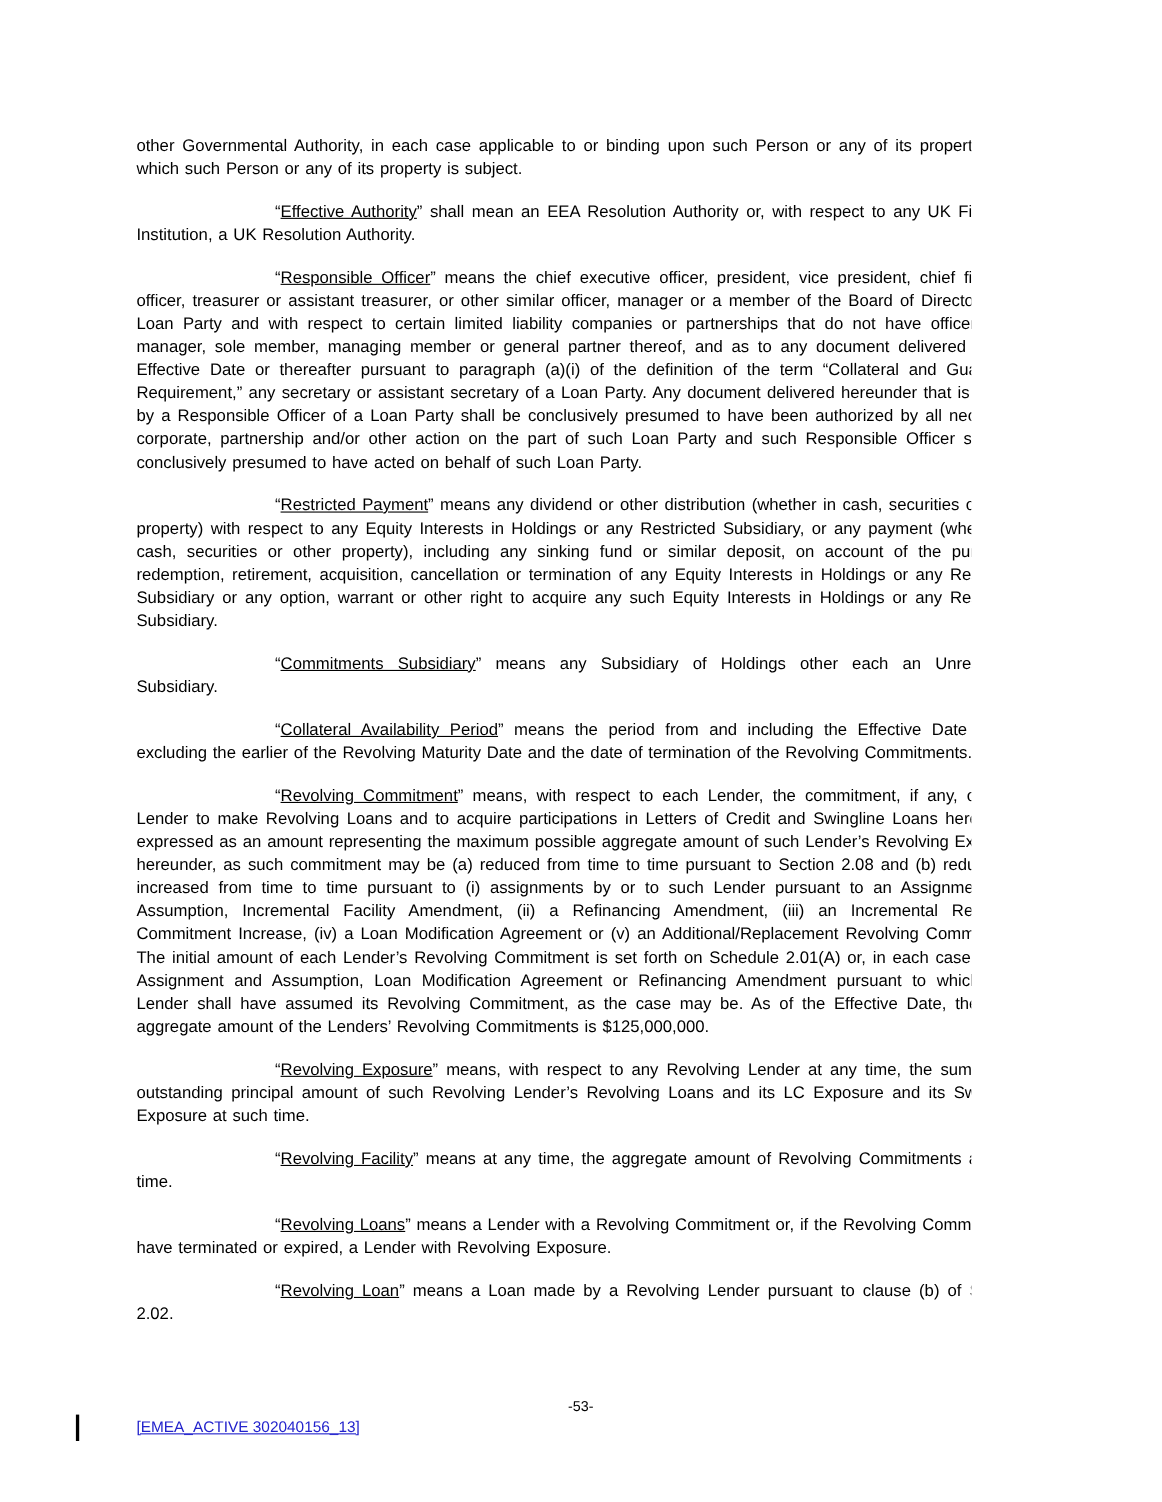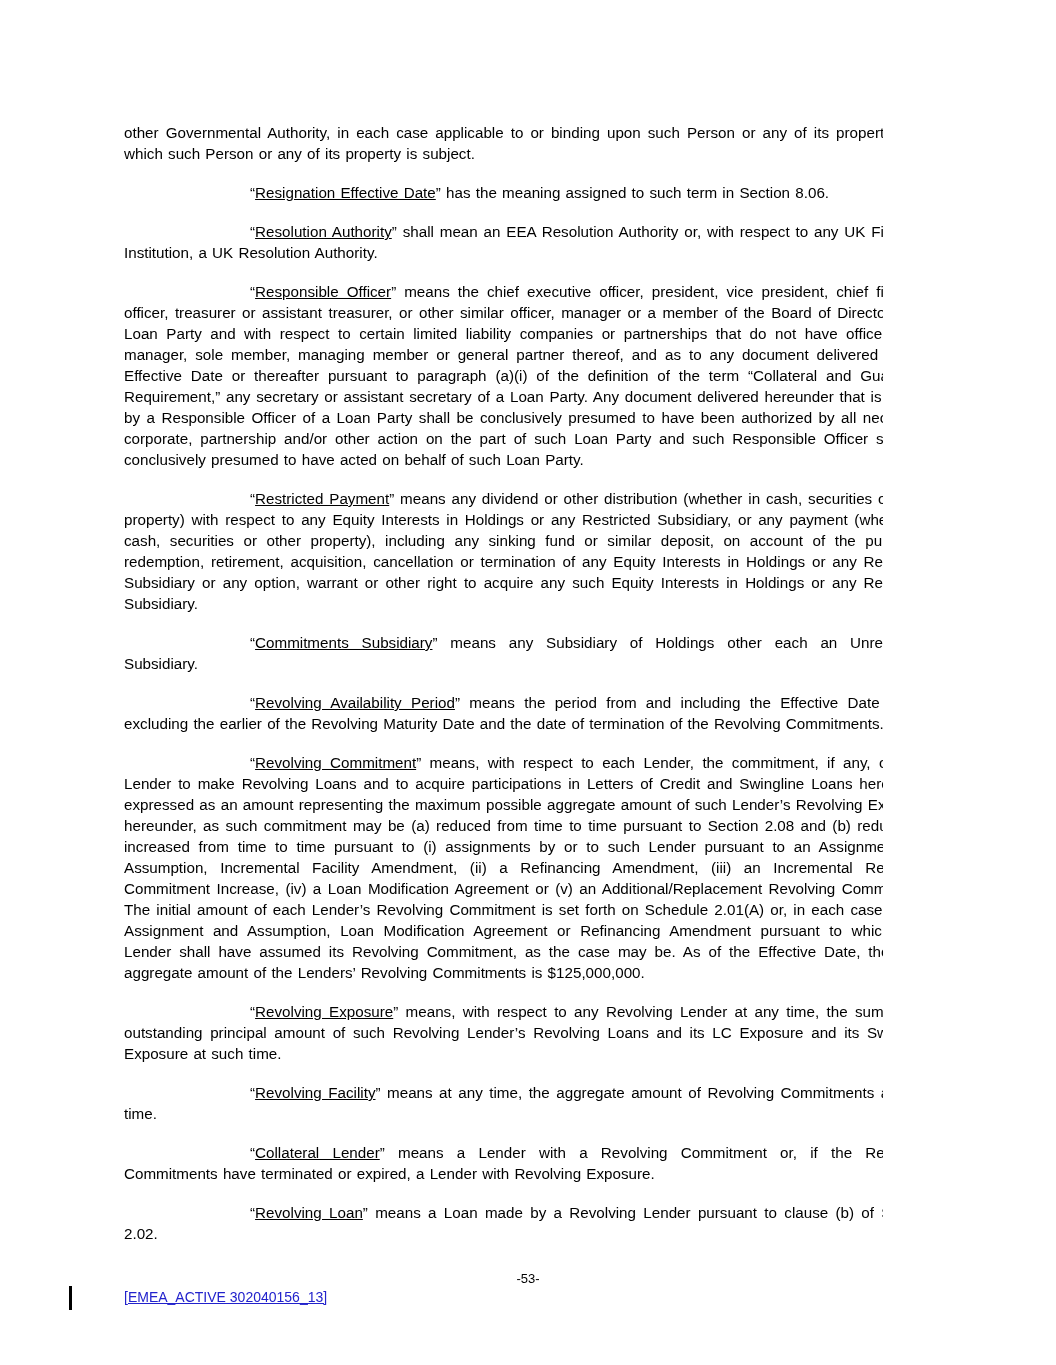--- a/index.html
+++ b/index.html
@@ -67,39 +67,38 @@
 </style>
 </head>
 <body>
 
 <div class="page">
 
   <div class="content">
 
     <p class="para no-indent"><span>other Governmental Authority, in each case applicable to or binding upon such Person or any of its property or to which such Person or any of its property is subject.</span></p>
 
-    <p class="para"><span>“</span><span class="term">Resignation Effective Date</span><span>”  has the meaning assigned to such term in Section 8.06.</span></p>
 
-    <p class="para"><span>“</span><span class="term">Resolution Authority</span><span>”  shall mean an EEA Resolution Authority or, with respect to any UK Financial Institution, a UK Resolution Authority.</span></p>
+    <p class="para"><span>“</span><span class="term">Effective Authority</span><span>”  shall mean an EEA Resolution Authority or, with respect to any UK Financial Institution, a UK Resolution Authority.</span></p>
 
     <p class="para"><span>“</span><span class="term">Responsible Officer</span><span>”  means the chief executive officer, president, vice president, chief financial officer, treasurer or assistant treasurer, or other similar officer, manager or a member of the Board of Directors of a Loan Party and with respect to certain limited liability companies or partnerships that do not have officers, any manager, sole member, managing member or general partner thereof, and as to any document delivered on the Effective Date or thereafter pursuant to paragraph (a)(i) of the definition of the term “Collateral and Guarantee Requirement,” any secretary or assistant secretary of a Loan Party.  Any document delivered hereunder that is signed by a Responsible Officer of a Loan Party shall be conclusively presumed to have been authorized by all necessary corporate, partnership and/or other action on the part of such Loan Party and such Responsible Officer shall be conclusively presumed to have acted on behalf of such Loan Party.</span></p>
 
     <p class="para"><span>“</span><span class="term">Restricted Payment</span><span>”  means any dividend or other distribution (whether in cash, securities or other property) with respect to any Equity Interests in Holdings or any Restricted Subsidiary, or any payment (whether in cash, securities or other property), including any sinking fund or similar deposit, on account of the purchase, redemption, retirement, acquisition, cancellation or termination of any Equity Interests in Holdings or any Restricted Subsidiary or any option, warrant or other right to acquire any such Equity Interests in Holdings or any Restricted Subsidiary.</span></p>
 
     <p class="para"><span>“</span><span class="term">Commitments Subsidiary</span><span>”  means any Subsidiary of Holdings other each an Unrestricted Subsidiary.</span></p>
 
-    <p class="para"><span>“</span><span class="term">Revolving Availability Period</span><span>”  means the period from and including the Effective Date to but excluding the earlier of the Revolving Maturity Date and the date of termination of the Revolving Commitments.</span></p>
+    <p class="para"><span>“</span><span class="term">Collateral Availability Period</span><span>”  means the period from and including the Effective Date to but excluding the earlier of the Revolving Maturity Date and the date of termination of the Revolving Commitments.</span></p>
 
     <p class="para"><span>“</span><span class="term">Revolving Commitment</span><span>”  means, with respect to each Lender, the commitment, if any, of such Lender to make Revolving Loans and to acquire participations in Letters of Credit and Swingline Loans hereunder, expressed as an amount representing the maximum possible aggregate amount of such Lender’s Revolving Exposure hereunder, as such commitment may be (a) reduced from time to time pursuant to Section 2.08 and (b) reduced or increased from time to time pursuant to (i) assignments by or to such Lender pursuant to an Assignment and Assumption, Incremental Facility Amendment, (ii) a Refinancing Amendment, (iii) an Incremental Revolving Commitment Increase, (iv) a Loan Modification Agreement or (v) an Additional/Replacement Revolving Commitment.  The initial amount of each Lender’s Revolving Commitment is set forth on Schedule 2.01(A) or, in each case, in the Assignment and Assumption, Loan Modification Agreement or Refinancing Amendment pursuant to which such Lender shall have assumed its Revolving Commitment, as the case may be.  As of the Effective Date, the initial aggregate amount of the Lenders’ Revolving Commitments is $125,000,000.</span></p>
 
     <p class="para"><span>“</span><span class="term">Revolving Exposure</span><span>”  means, with respect to any Revolving Lender at any time, the sum of the outstanding principal amount of such Revolving Lender’s Revolving Loans and its LC Exposure and its Swingline Exposure at such time.</span></p>
 
     <p class="para"><span>“</span><span class="term">Revolving Facility</span><span>”  means at any time, the aggregate amount of Revolving Commitments at such time.</span></p>
 
-    <p class="para"><span>“</span><span class="term">Collateral Lender</span><span>”  means a Lender with a Revolving Commitment or, if the Revolving Commitments have terminated or expired, a Lender with Revolving Exposure.</span></p>
+    <p class="para"><span>“</span><span class="term">Revolving Loans</span><span>”  means a Lender with a Revolving Commitment or, if the Revolving Commitments have terminated or expired, a Lender with Revolving Exposure.</span></p>
 
     <p class="para"><span>“</span><span class="term">Revolving Loan</span><span>”  means a Loan made by a Revolving Lender pursuant to clause (b) of Section 2.02.</span></p>
 
   </div>
 
   <div class="page-number">-53-</div>
 
   <div class="change-bar"></div>
 
   <a class="footer-id">[EMEA_ACTIVE 302040156_13]</a>

